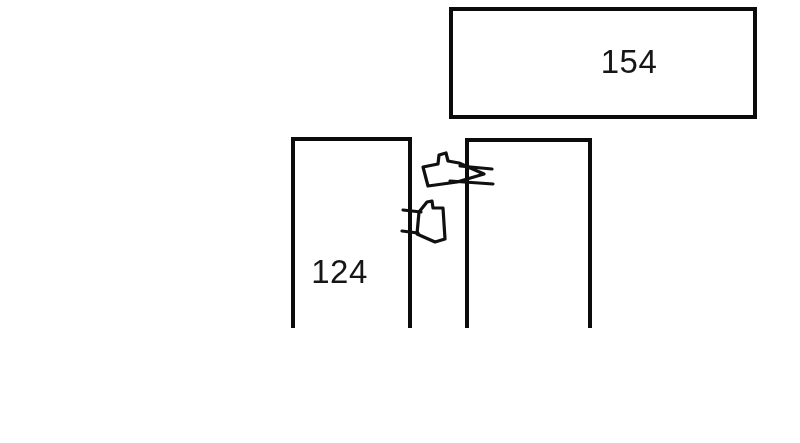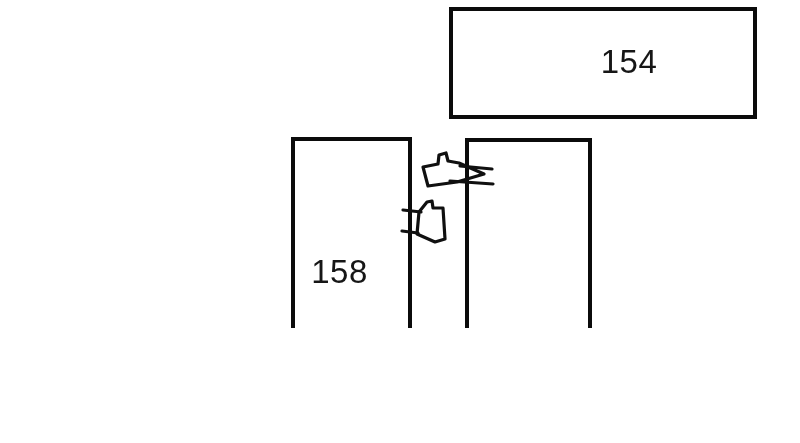--- a/index.html
+++ b/index.html
@@ -73,21 +73,21 @@
 </head>
 <body>
 
 <div class="canvas">
 
   <div class="box box-top">
     <span class="box-label">154</span>
   </div>
 
   <div class="box box-left">
-    <span class="box-label">158</span>
+    <span class="box-label">124</span>
   </div>
 
   <div class="box box-right">
     <span class="box-label"></span>
   </div>
 
   <svg class="arrows" width="800" height="443" viewBox="0 0 800 443">
 
     <g>
       <path d="M423 167 L438 164 L439 155 L446 153 L448 161 L459 163 L484 174 L457 182 L428 186 Z"></path>

